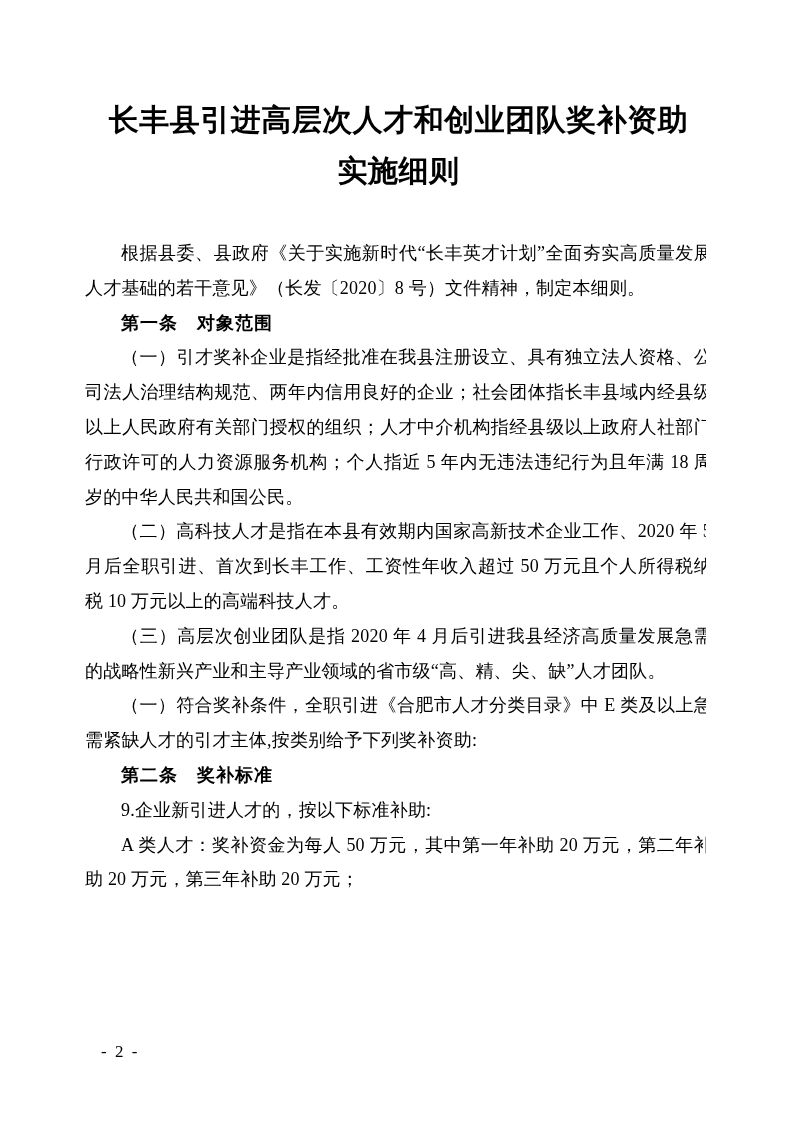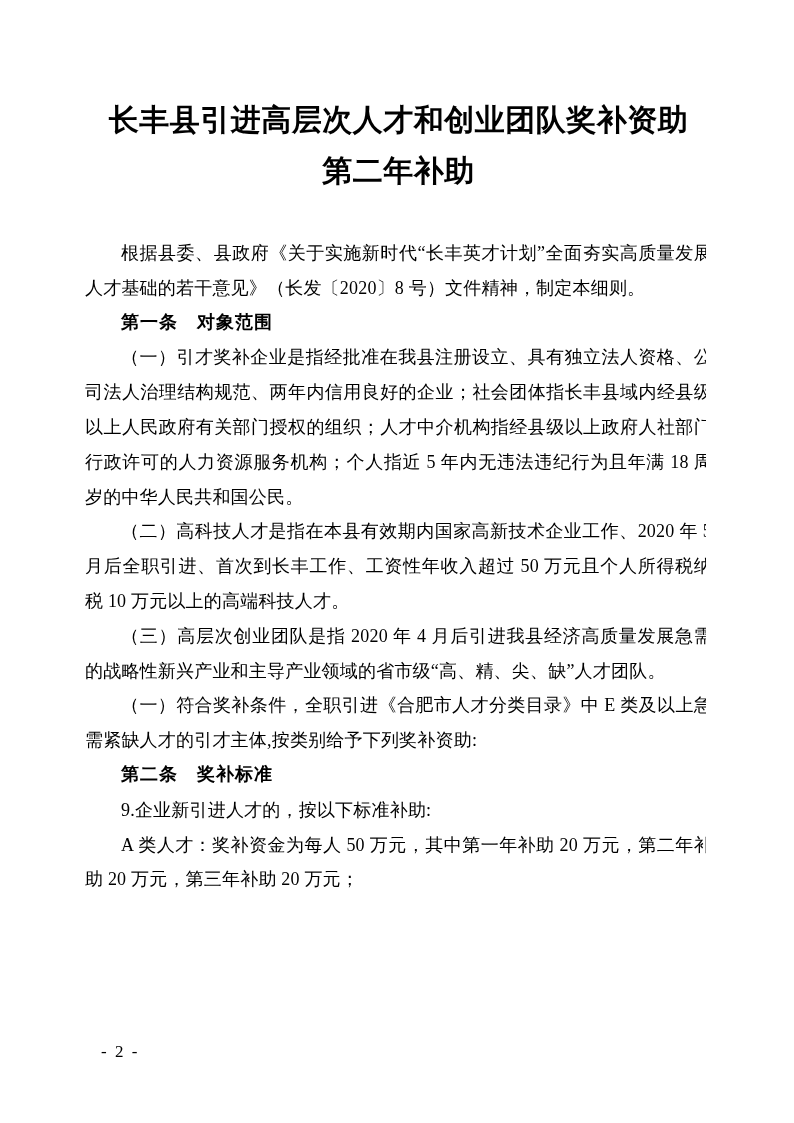--- a/index.html
+++ b/index.html
@@ -34,41 +34,41 @@
     margin: 0;
     font-size: 18px;
     line-height: 34.8px;
     text-align: justify;
     text-indent: 2em;
     letter-spacing: 0.2px;
     word-break: break-all;
   }
   .para.heading {
     font-weight: bold;
-    font-family: Liberation Mono, monospace;
+    font-family: Liberation Sans, sans-serif;
     letter-spacing: 1px;
   }
   .page-footer {
     position: absolute;
     left: 101px;
     top: 1042px;
     font-size: 17px;
     letter-spacing: 2px;
     font-family: "Liberation Serif", "DejaVu Serif", serif;
   }
 </style>
 </head>
 <body>
 
 <div class="page">
   <div class="content">
 
     <h1 class="doc-title">
       <span>长丰县引进高层次人才和创业团队奖补资助</span><br>
-      <span>第二年补助</span>
+      <span>实施细则</span>
     </h1>
 
     <p class="para">根据县委、县政府《关于实施新时代“长丰英才计划”全面夯实高质量发展人才基础的若干意见》（长发〔2020〕8 号）文件精神，制定本细则。</p>
     <p class="para heading">第一条　对象范围</p>
     <p class="para">（一）引才奖补企业是指经批准在我县注册设立、具有独立法人资格、公司法人治理结构规范、两年内信用良好的企业；社会团体指长丰县域内经县级以上人民政府有关部门授权的组织；人才中介机构指经县级以上政府人社部门行政许可的人力资源服务机构；个人指近 5 年内无违法违纪行为且年满 18 周岁的中华人民共和国公民。</p>
     <p class="para">（二）高科技人才是指在本县有效期内国家高新技术企业工作、2020 年 5 月后全职引进、首次到长丰工作、工资性年收入超过 50 万元且个人所得税纳税 10 万元以上的高端科技人才。</p>
     <p class="para">（三）高层次创业团队是指 2020 年 4 月后引进我县经济高质量发展急需的战略性新兴产业和主导产业领域的省市级“高、精、尖、缺”人才团队。</p>
     <p class="para">（一）符合奖补条件，全职引进《合肥市人才分类目录》中 E 类及以上急需紧缺人才的引才主体,按类别给予下列奖补资助:</p>
     <p class="para heading">第二条　奖补标准</p>
     <p class="para">9.企业新引进人才的，按以下标准补助:</p>

